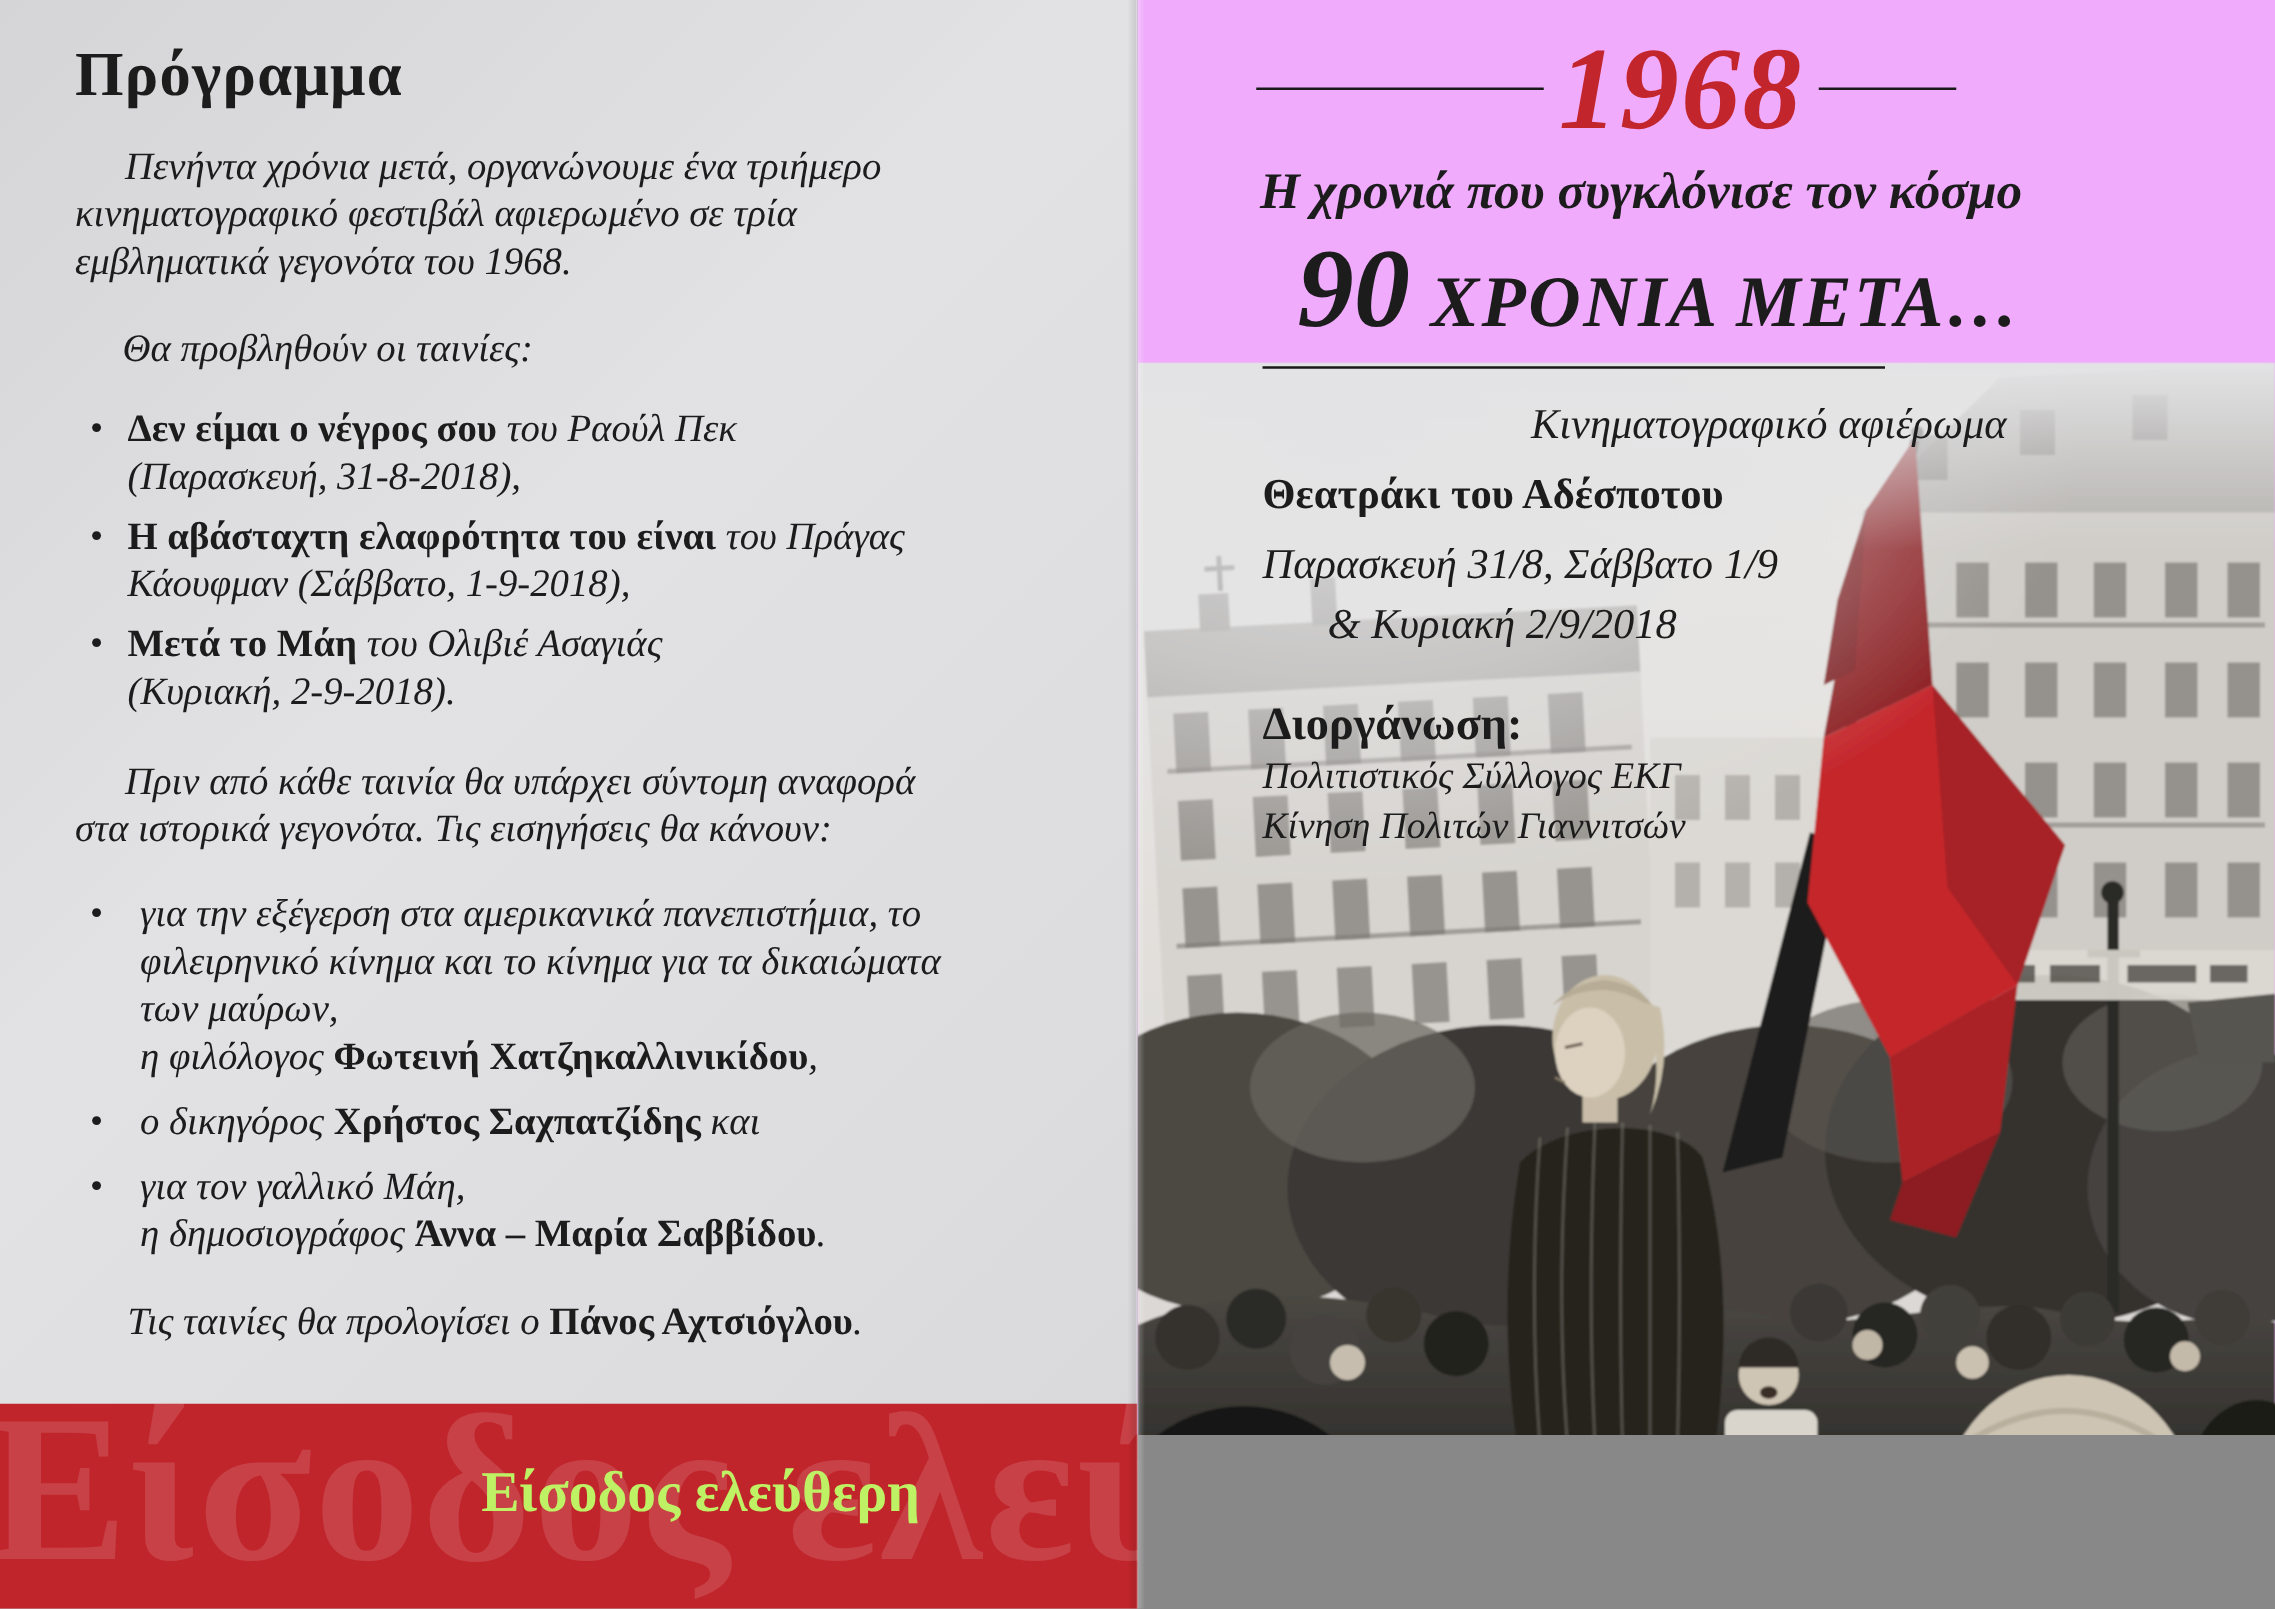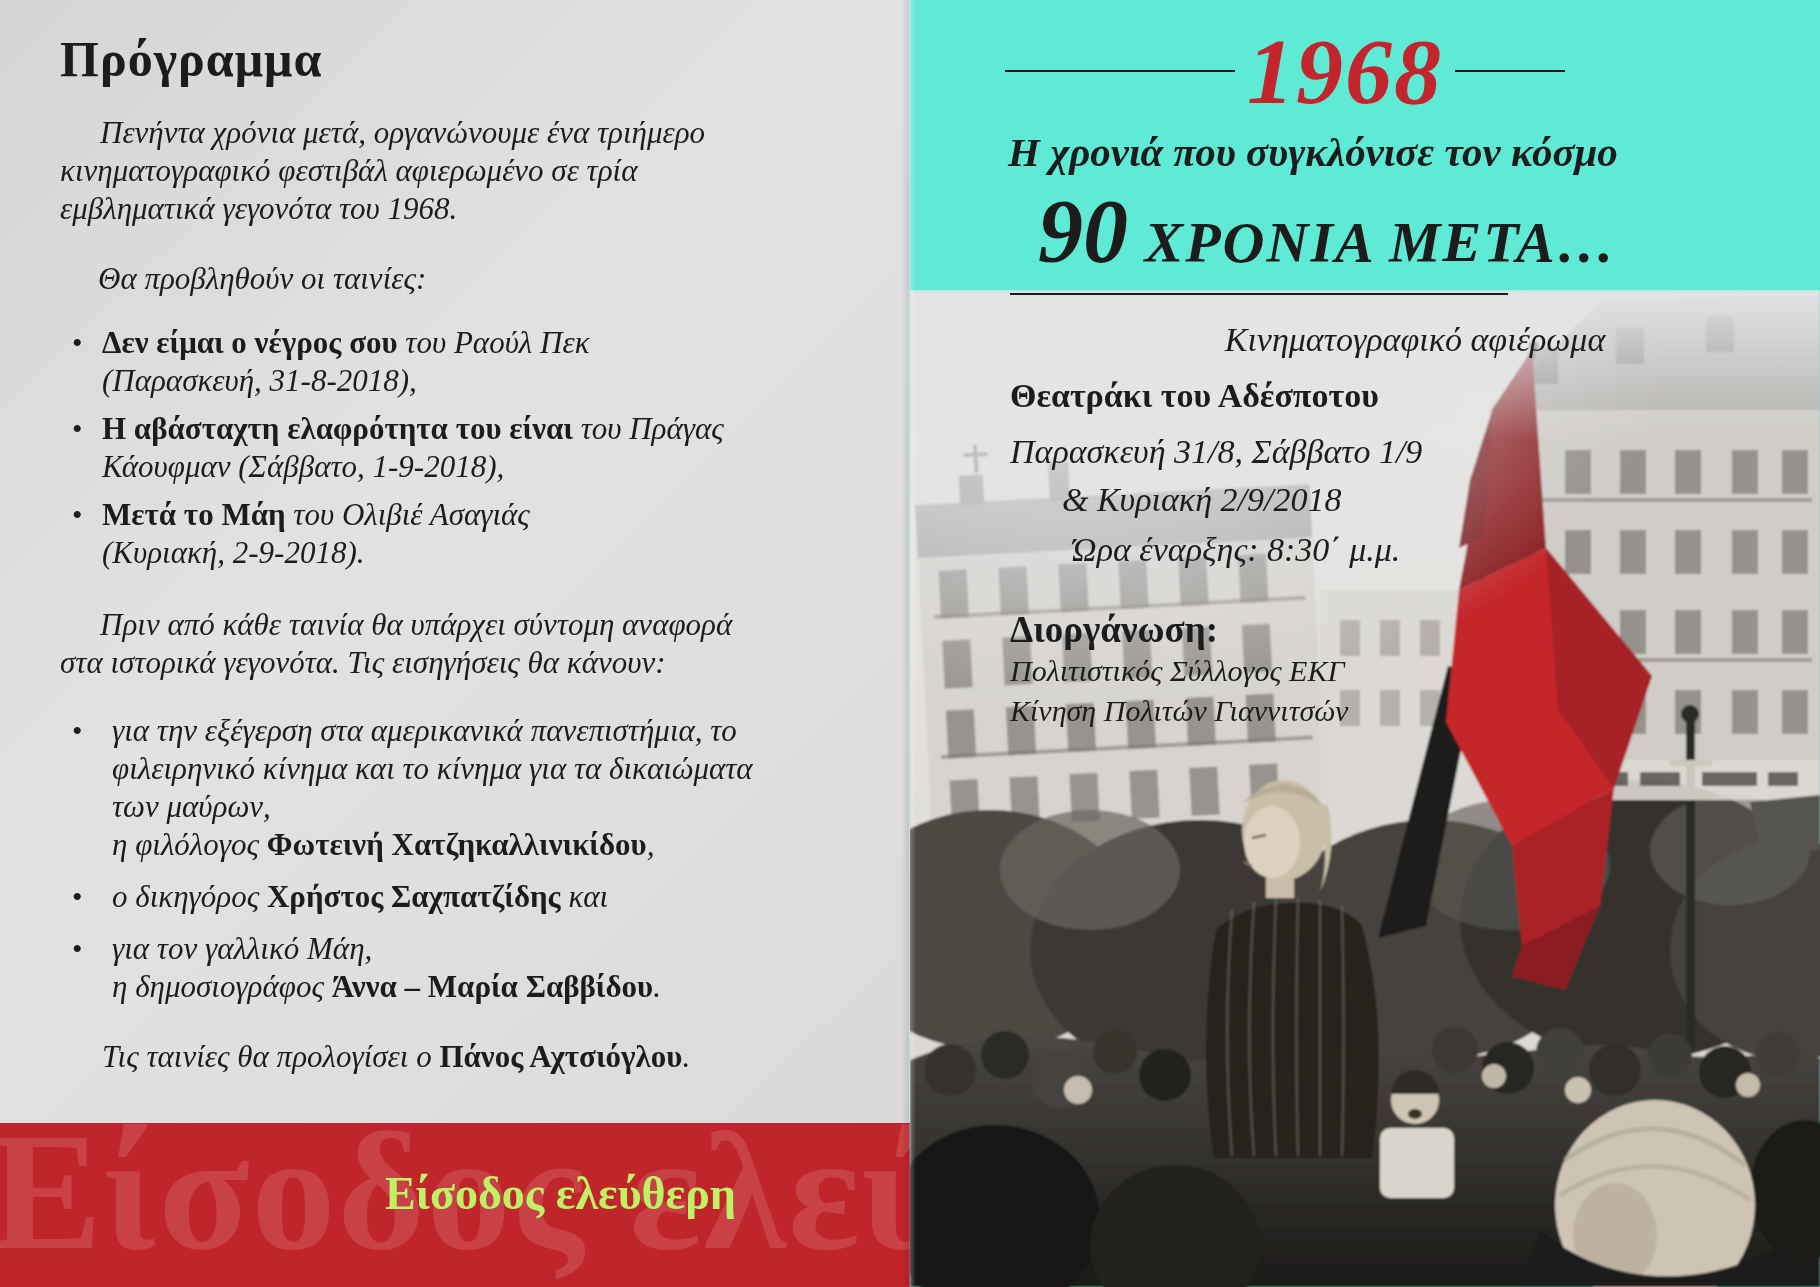--- a/index.html
+++ b/index.html
@@ -44,22 +44,22 @@
     position:absolute;left:385px;top:44px;font-size:46px;font-weight:bold;color:#bef264;
   }
   
   .fold{
     position:absolute;left:902px;top:0;width:14px;height:1287px;
     background:linear-gradient(90deg,rgba(0,0,0,0) 0%,rgba(0,0,0,0.10) 45%,rgba(255,255,255,0.25) 60%,rgba(0,0,0,0) 100%);
     z-index:5;
   }
   
   .page-right{
-    position:absolute;left:910px;top:0;width:910px;height:1287px;
-    background:#5eead4;overflow:hidden;text-decoration:underline;
+    position:absolute;left:910px;top:0;width:910px;height:1148px;
+    background:#f0abfc;overflow:hidden;text-decoration:underline;
   }
   .photo-wrap{position:absolute;left:0;top:290px;width:910px;height:997px;z-index:1;}
   .rp-content{position:absolute;left:0;top:0;width:910px;z-index:2;}
   .year-row{display:flex;align-items:center;gap:12px;margin:28px 230px 0 95px;}
   .year-rule{height:2px;background:#1a1a1a;flex:0 0 auto;}
   .year-rule.l{width:230px;}
   .year-rule.r{width:110px;}
   .year-text{font-size:94px;line-height:86px;font-style:italic;font-weight:bold;color:#c2262c;letter-spacing:2px;}
   .rp-sub{margin:14px 0 0 98px;font-size:41px;font-weight:bold;font-style:italic;}
   .rp-headline{margin:4px 0 0 128px;font-style:italic;font-weight:bold;white-space:nowrap;}
@@ -410,19 +410,18 @@
       <div class="rp-headline">
         <span class="num">90</span><span class="rest"> ΧΡΟΝΙΑ ΜΕΤΑ…</span>
       </div>
 
       <div class="rp-rule"></div>
 
       <div class="rp-line it rp-tribute">Κινηματογραφικό αφιέρωμα</div>
       <div class="rp-line bd rp-venue">Θεατράκι του Αδέσποτου</div>
       <div class="rp-line it rp-d1">Παρασκευή 31/8, Σάββατο 1/9</div>
       <div class="rp-line it rp-d2">&amp; Κυριακή 2/9/2018</div>
-      <div class="rp-line it rp-time">Ώρα έναρξης: 8:30΄ μ.μ.</div>
       <div class="rp-line bd rp-org-label">Διοργάνωση:</div>
       <div class="rp-org it">Πολιτιστικός Σύλλογος ΕΚΓ</div>
       <div class="rp-org it">Κίνηση Πολιτών Γιαννιτσών</div>
     </div>
   </div>
 </div>
 
 </body></html>

